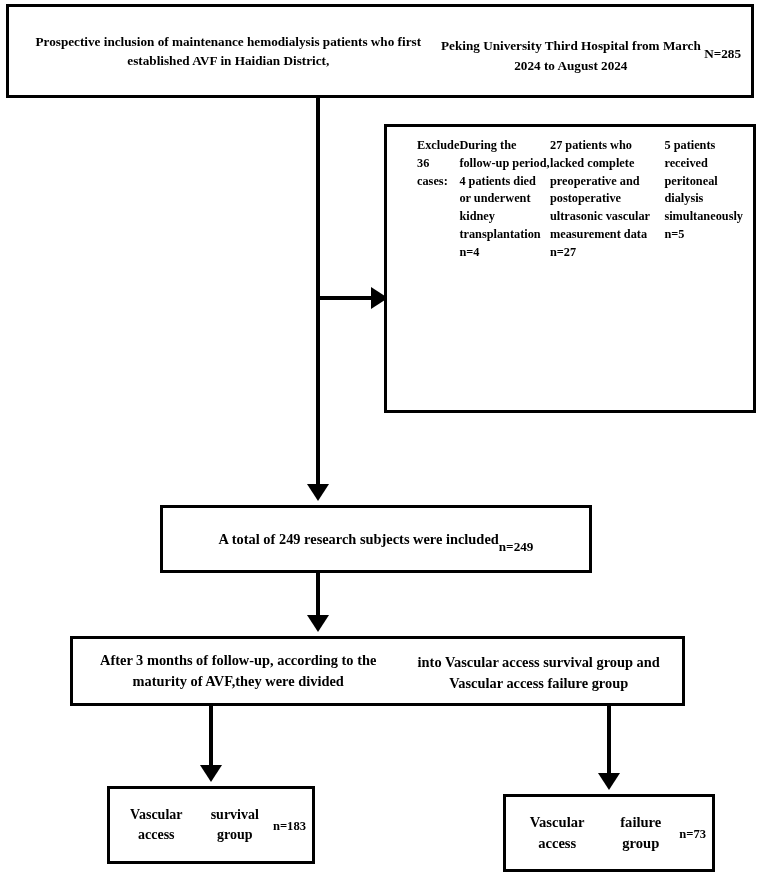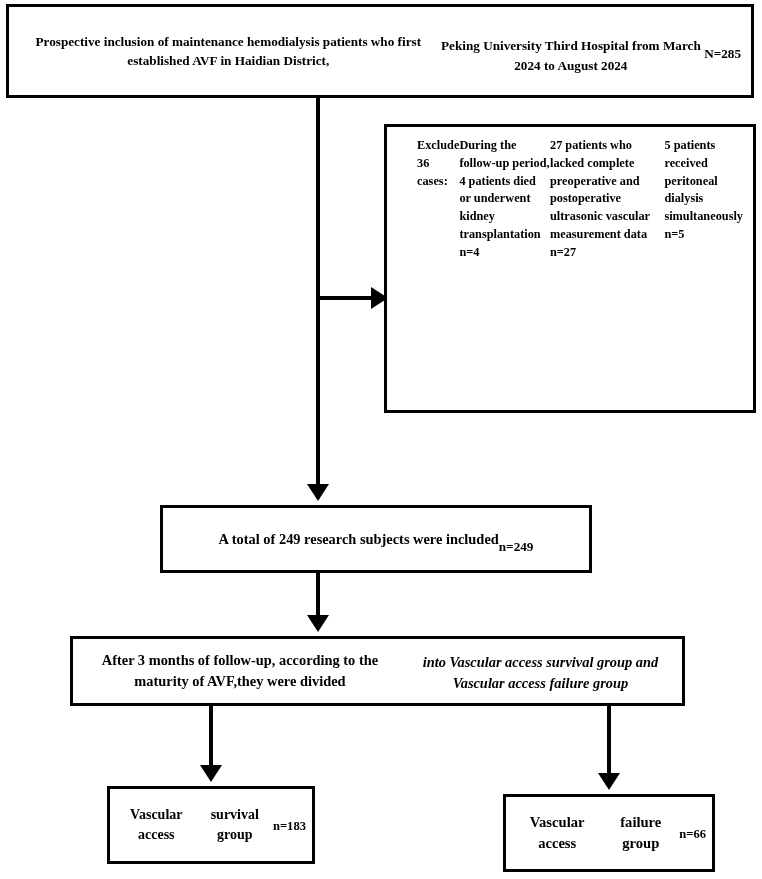--- a/index.html
+++ b/index.html
@@ -73,21 +73,21 @@
 
   
   #box-followup {
     left: 70px;
     top: 636px;
     width: 615px;
     height: 70px;
     font-size: 14.4px;
     padding: 2px 4px;
   }
-  #box-followup .l2 { display: block; margin-top: 3px; font-style: italic; }
+  #box-followup .l2 { display: block; margin-top: 3px; }
 
   
   #box-survival {
     left: 107px;
     top: 786px;
     width: 208px;
     height: 78px;
     font-size: 14px;
     padding: 2px 6px;
   }
@@ -173,16 +173,16 @@
 
   <div class="box center" id="box-survival">
     <span>Vascular access</span>
     <span>survival group</span>
     <span class="sub-n">n=183</span>
   </div>
 
   <div class="box center" id="box-failure">
     <span>Vascular access</span>
     <span>failure group</span>
-    <span class="sub-n">n=66</span>
+    <span class="sub-n">n=73</span>
   </div>
 
 </div>
 
 </body></html>

